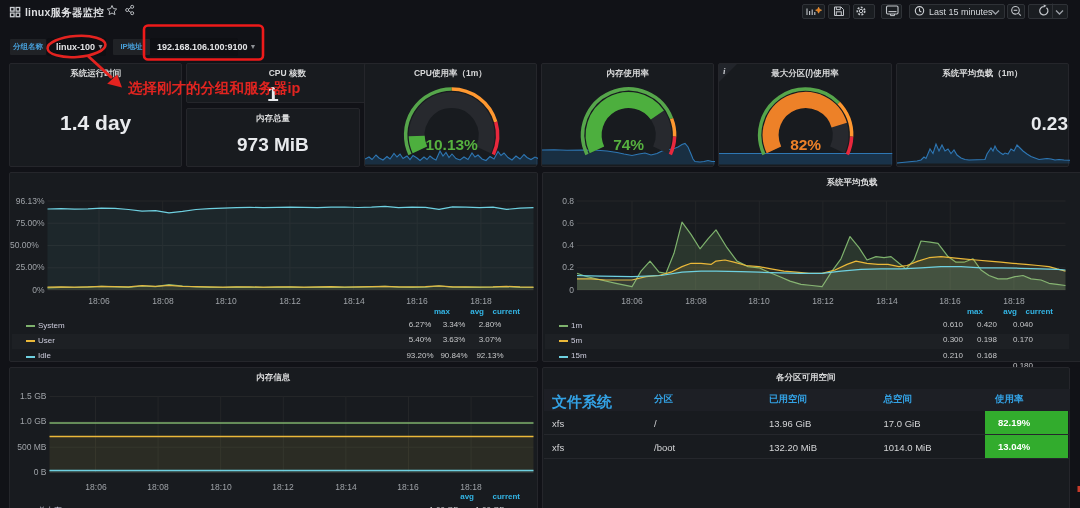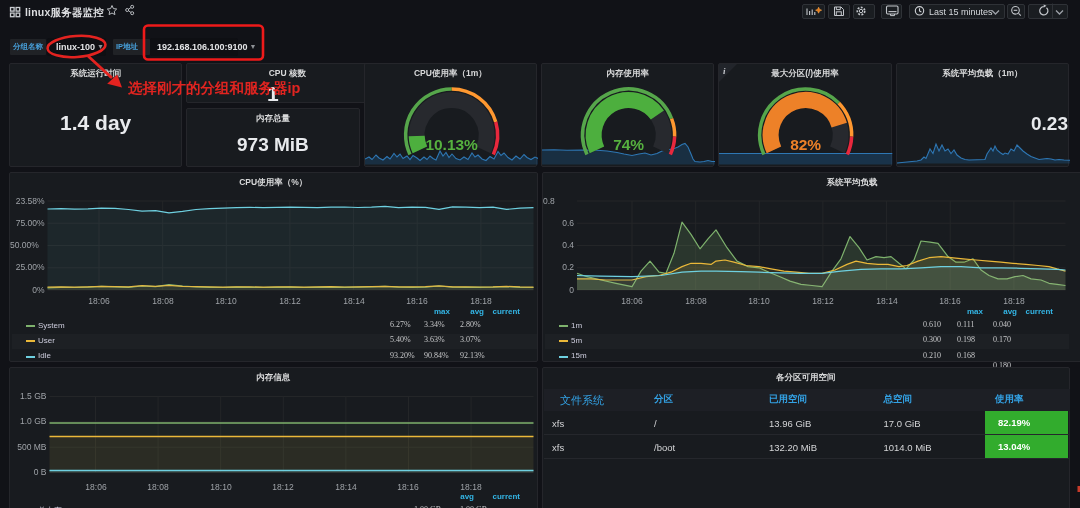--- a/index.html
+++ b/index.html
@@ -5,21 +5,21 @@
 body { width:1080px; height:508px; background:#111217; font-family:"Liberation Sans", sans-serif; position:relative; overflow:hidden; }
 .panel { position:absolute; background:#181b1f; border:1px solid #25262b; border-radius:2px; }
 .ptitle { position:absolute; top:4px; left:0; right:0; text-align:center; font-size:8.5px; font-weight:bold; color:#d8d9da; letter-spacing:0; }
 .chip { position:absolute; top:39px; height:16px; background:#202226; color:#479fd9; font-size:7.5px; font-weight:bold; line-height:16px; padding:0 3px; border-radius:1px; white-space:nowrap; }
 .vval { position:absolute; top:39px; height:16px; color:#e3e4e6; font-size:9px; font-weight:bold; line-height:16px; white-space:nowrap; }
 .caret { display:inline-block; margin-left:2px; color:#8e9196; font-size:7px; vertical-align:1px;}
 .btn { position:absolute; top:3.5px; height:15px; background:#1a1d21; border:1px solid #2f3237; border-radius:2px; }
 .axlabel { position:absolute; font-size:8.5px; color:#9fa3a8; }
 .leghead { position:absolute; font-size:8px; font-weight:bold; color:#33b5e5; }
 .legtext { position:absolute; font-size:8px; color:#ccccdc; }
-.legval { position:absolute; font-size:8px; color:#c7c8ca; text-align:left;font-family:Liberation Serif, serif; }
+.legval { position:absolute; font-size:8px; color:#c7c8ca; text-align:center; }
 </style></head><body>
 
 <svg width="1080" height="30" style="position:absolute;left:0;top:0">
   <g stroke="#c9ccd1" stroke-width="1.3" fill="none">
     <rect x="10.5" y="7.5" width="3.6" height="3.6"></rect>
     <rect x="16.1" y="7.5" width="3.6" height="3.6"></rect>
     <rect x="10.5" y="13.1" width="3.6" height="3.6"></rect>
     <rect x="16.1" y="13.1" width="3.6" height="3.6"></rect>
   </g>
 </svg>
@@ -84,21 +84,21 @@
 <svg width="10" height="8" style="position:absolute;left:991px;top:9px">
     <path d="M 1 1.5 L 4.5 5 L 8 1.5" stroke="#9da1a8" stroke-width="1.3" fill="none"></path>
   </svg>
 <svg width="10" height="8" style="position:absolute;left:1055px;top:9px">
     <path d="M 1 1.5 L 4.5 5 L 8 1.5" stroke="#9da1a8" stroke-width="1.3" fill="none"></path>
   </svg>
 
 <div class="chip" style="left:10px;width:36px;text-align:right">分组名称</div>
 <div style="position:absolute;left:47px;top:38px;width:59px;height:18px;background:#0e0f13;border-radius:2px"></div>
 <div class="vval" style="left:56px;">linux-100<span class="caret">▼</span></div>
-<div class="chip" style="left:113px;width:37px;text-align:left">IP地址</div>
+<div class="chip" style="left:113px;width:37px;text-align:center">IP地址</div>
 <div style="position:absolute;left:150px;top:38px;width:88px;height:18px;background:#0e0f13;border-radius:2px"></div>
 <div class="vval" style="left:157px;">192.168.106.100:9100<span class="caret">▼</span></div>
 
 <div class="panel" style="left:9px;top:63px;width:173.3px;height:103.5px">
     <div class="ptitle">系统运行时间</div>
   </div>
 <div style="position:absolute;left:9px;top:111px;width:173.3px;text-align:center;font-size:21px;font-weight:bold;color:#e8eaed">1.4 day</div>
 <div class="panel" style="left:186.3px;top:63px;width:202px;height:40px">
     <div class="ptitle">CPU 核数</div>
   </div>
@@ -152,42 +152,41 @@
   </div>
 <div class="panel" style="left:895.7px;top:63px;width:173.3px;height:103.5px">
 <svg width="173" height="103.5" style="position:absolute;left:0;top:0">
 <polygon points="0,99.5 0.0,99.0 10.0,98.0 20.0,97.0 24.0,96.0 27.0,93.0 29.0,94.5 33.0,85.0 36.0,89.5 39.0,80.0 42.0,87.0 45.0,81.0 48.0,87.0 51.0,85.0 54.0,89.5 57.0,86.0 60.0,91.0 64.0,94.0 68.0,95.5 72.0,96.0 80.0,95.8 88.0,95.5 90.0,90.0 92.0,87.0 94.0,84.0 96.0,87.0 98.0,82.0 100.0,86.0 103.0,88.5 106.0,90.5 108.0,89.0 111.0,90.0 114.0,85.0 117.0,87.0 120.0,81.0 123.0,84.0 126.0,87.0 130.0,90.0 134.0,92.5 138.0,94.0 142.0,95.5 146.0,95.0 150.0,94.5 154.0,95.0 158.0,96.0 162.0,95.5 167.0,96.0 173.3,96.3 173.3,99.5" fill="rgba(31,120,193,0.22)"></polygon>
 <polyline points="0.0,99.0 10.0,98.0 20.0,97.0 24.0,96.0 27.0,93.0 29.0,94.5 33.0,85.0 36.0,89.5 39.0,80.0 42.0,87.0 45.0,81.0 48.0,87.0 51.0,85.0 54.0,89.5 57.0,86.0 60.0,91.0 64.0,94.0 68.0,95.5 72.0,96.0 80.0,95.8 88.0,95.5 90.0,90.0 92.0,87.0 94.0,84.0 96.0,87.0 98.0,82.0 100.0,86.0 103.0,88.5 106.0,90.5 108.0,89.0 111.0,90.0 114.0,85.0 117.0,87.0 120.0,81.0 123.0,84.0 126.0,87.0 130.0,90.0 134.0,92.5 138.0,94.0 142.0,95.5 146.0,95.0 150.0,94.5 154.0,95.0 158.0,96.0 162.0,95.5 167.0,96.0 173.3,96.3" fill="none" stroke="#2e77b4" stroke-width="1.1"></polyline>
 </svg>
 <div class="ptitle">系统平均负载（1m）</div>
 <div style="position:absolute;top:48.5px;left:0;right:0;text-align:right;font-size:19px;font-weight:bold;color:#e8eaed">0.23</div>
 </div>
 <div class="panel" style="left:9px;top:171.5px;width:528.5px;height:190px">
-    <div class="ptitle">CPU使用率（%）</div>
     <svg width="528.5" height="190" style="position:absolute;left:0;top:0">
       <line x1="37.5" y1="28" x2="523.5" y2="28" stroke="#242628" stroke-width="1"></line>
       <line x1="37.5" y1="50.25" x2="523.5" y2="50.25" stroke="#242628" stroke-width="1"></line>
       <line x1="37.5" y1="72.5" x2="523.5" y2="72.5" stroke="#242628" stroke-width="1"></line>
       <line x1="37.5" y1="94.75" x2="523.5" y2="94.75" stroke="#242628" stroke-width="1"></line>
       <line x1="37.5" y1="117" x2="523.5" y2="117" stroke="#242628" stroke-width="1"></line>
       <line x1="89.0" y1="28" x2="89.0" y2="117" stroke="#242628" stroke-width="1"></line>
       <line x1="152.7" y1="28" x2="152.7" y2="117" stroke="#242628" stroke-width="1"></line>
       <line x1="216.3" y1="28" x2="216.3" y2="117" stroke="#242628" stroke-width="1"></line>
       <line x1="279.9" y1="28" x2="279.9" y2="117" stroke="#242628" stroke-width="1"></line>
       <line x1="343.6" y1="28" x2="343.6" y2="117" stroke="#242628" stroke-width="1"></line>
       <line x1="407.2" y1="28" x2="407.2" y2="117" stroke="#242628" stroke-width="1"></line>
       <line x1="470.9" y1="28" x2="470.9" y2="117" stroke="#242628" stroke-width="1"></line>
       <polygon points="37.5,117.0 37.5,114.8 51.0,114.3 64.5,114.5 78.0,114.2 91.5,113.4 105.0,113.9 118.5,114.3 132.0,113.0 145.5,113.6 159.0,111.7 172.5,113.0 186.0,113.9 199.5,114.3 213.0,114.5 226.5,114.2 240.0,114.3 253.5,114.5 267.0,114.3 280.5,114.2 294.0,114.5 307.5,114.3 321.0,114.1 334.5,114.4 348.0,114.2 361.5,113.9 375.0,113.4 388.5,114.2 402.0,114.3 415.5,114.1 429.0,113.0 442.5,114.2 456.0,114.3 469.5,114.4 483.0,114.2 496.5,113.6 510.0,114.3 523.5,114.5 523.5,117.0" fill="rgba(126,178,109,0.08)"></polygon>
       <polyline points="37.5,114.8 51.0,114.3 64.5,114.5 78.0,114.2 91.5,113.4 105.0,113.9 118.5,114.3 132.0,113.0 145.5,113.6 159.0,111.7 172.5,113.0 186.0,113.9 199.5,114.3 213.0,114.5 226.5,114.2 240.0,114.3 253.5,114.5 267.0,114.3 280.5,114.2 294.0,114.5 307.5,114.3 321.0,114.1 334.5,114.4 348.0,114.2 361.5,113.9 375.0,113.4 388.5,114.2 402.0,114.3 415.5,114.1 429.0,113.0 442.5,114.2 456.0,114.3 469.5,114.4 483.0,114.2 496.5,113.6 510.0,114.3 523.5,114.5" fill="none" stroke="#7eb26d" stroke-width="1.2" stroke-linejoin="round"></polyline>
       <polygon points="37.5,117.0 37.5,114.2 51.0,113.9 64.5,114.1 78.0,113.8 91.5,113.3 105.0,113.6 118.5,113.9 132.0,112.7 145.5,113.4 159.0,112.4 172.5,113.3 186.0,113.6 199.5,113.9 213.0,114.1 226.5,113.8 240.0,113.9 253.5,114.1 267.0,113.9 280.5,113.8 294.0,114.1 307.5,113.9 321.0,113.7 334.5,114.0 348.0,113.9 361.5,113.6 375.0,113.3 388.5,113.8 402.0,113.9 415.5,113.7 429.0,112.9 442.5,113.8 456.0,113.9 469.5,114.0 483.0,113.9 496.5,113.4 510.0,113.9 523.5,114.1 523.5,117.0" fill="rgba(234,184,57,0.08)"></polygon>
       <polyline points="37.5,114.2 51.0,113.9 64.5,114.1 78.0,113.8 91.5,113.3 105.0,113.6 118.5,113.9 132.0,112.7 145.5,113.4 159.0,112.4 172.5,113.3 186.0,113.6 199.5,113.9 213.0,114.1 226.5,113.8 240.0,113.9 253.5,114.1 267.0,113.9 280.5,113.8 294.0,114.1 307.5,113.9 321.0,113.7 334.5,114.0 348.0,113.9 361.5,113.6 375.0,113.3 388.5,113.8 402.0,113.9 415.5,113.7 429.0,112.9 442.5,113.8 456.0,113.9 469.5,114.0 483.0,113.9 496.5,113.4 510.0,113.9 523.5,114.1" fill="none" stroke="#eab839" stroke-width="1.2" stroke-linejoin="round"></polyline>
       <polygon points="37.5,117.0 37.5,36.0 51.0,35.6 64.5,36.2 78.0,35.8 91.5,35.1 105.0,35.3 118.5,36.5 132.0,38.1 145.5,37.6 159.0,39.8 172.5,38.4 186.0,36.5 199.5,35.6 213.0,35.1 226.5,34.7 240.0,34.4 253.5,34.6 267.0,34.3 280.5,34.1 294.0,34.4 307.5,34.6 321.0,34.2 334.5,34.0 348.0,34.5 361.5,34.2 375.0,33.3 388.5,34.6 402.0,34.1 415.5,34.4 429.0,36.3 442.5,33.9 456.0,34.2 469.5,34.6 483.0,34.2 496.5,36.4 510.0,35.1 523.5,34.7 523.5,117.0" fill="rgba(110,208,224,0.065)"></polygon>
       <polyline points="37.5,36.0 51.0,35.6 64.5,36.2 78.0,35.8 91.5,35.1 105.0,35.3 118.5,36.5 132.0,38.1 145.5,37.6 159.0,39.8 172.5,38.4 186.0,36.5 199.5,35.6 213.0,35.1 226.5,34.7 240.0,34.4 253.5,34.6 267.0,34.3 280.5,34.1 294.0,34.4 307.5,34.6 321.0,34.2 334.5,34.0 348.0,34.5 361.5,34.2 375.0,33.3 388.5,34.6 402.0,34.1 415.5,34.4 429.0,36.3 442.5,33.9 456.0,34.2 469.5,34.6 483.0,34.2 496.5,36.4 510.0,35.1 523.5,34.7" fill="none" stroke="#6ed0e0" stroke-width="1.2" stroke-linejoin="round"></polyline>
     </svg>
-    <div class="axlabel" style="left:0;top:23px;width:34.5px;text-align:right">23.58%</div>
+    <div class="axlabel" style="left:0;top:23px;width:34.5px;text-align:right">96.13%</div>
     <div class="axlabel" style="left:0;top:45.25px;width:34.5px;text-align:right">75.00%</div>
     <div class="axlabel" style="left:0;top:67.5px;width:34.5px;">50.00%</div>
     <div class="axlabel" style="left:0;top:89.75px;width:34.5px;text-align:right">25.00%</div>
     <div class="axlabel" style="left:0;top:112px;width:34.5px;text-align:right">0%</div>
     <div class="axlabel" style="left:69px;top:123.5px;width:40px;text-align:center">18:06</div>
     <div class="axlabel" style="left:133px;top:123.5px;width:40px;text-align:center">18:08</div>
     <div class="axlabel" style="left:196px;top:123.5px;width:40px;text-align:center">18:10</div>
     <div class="axlabel" style="left:260px;top:123.5px;width:40px;text-align:center">18:12</div>
     <div class="axlabel" style="left:324px;top:123.5px;width:40px;text-align:center">18:14</div>
     <div class="axlabel" style="left:387px;top:123.5px;width:40px;text-align:center">18:16</div>
@@ -233,41 +232,41 @@
       <line x1="343.6" y1="28" x2="343.6" y2="117" stroke="#242628" stroke-width="1"></line>
       <line x1="407.2" y1="28" x2="407.2" y2="117" stroke="#242628" stroke-width="1"></line>
       <line x1="470.9" y1="28" x2="470.9" y2="117" stroke="#242628" stroke-width="1"></line>
       <polygon points="34.0,117.0 34.0,100.3 44.0,103.7 58.0,107.0 73.0,110.3 89.0,113.7 98.0,98.1 107.0,88.1 116.0,99.2 123.0,100.3 131.0,80.3 139.0,49.1 148.0,61.4 157.0,75.8 165.0,65.8 173.0,56.9 184.0,74.7 194.0,88.1 205.0,93.6 216.0,94.8 226.0,99.2 237.0,103.7 247.0,108.1 258.0,111.4 269.0,112.5 279.0,113.7 289.0,98.1 298.0,85.8 307.0,63.6 316.0,74.7 324.0,87.0 333.0,83.6 341.0,84.7 348.0,83.6 356.0,90.3 363.0,95.9 371.0,87.0 378.0,68.0 387.0,69.2 395.0,70.3 405.0,83.6 413.0,89.2 421.0,89.2 430.0,85.8 438.0,97.0 446.0,102.5 455.0,105.9 464.0,105.9 472.0,103.7 480.0,102.5 488.0,105.9 498.0,107.0 506.0,110.3 514.0,111.4 522.5,112.5 522.5,117.0" fill="rgba(126,178,109,0.18)"></polygon>
       <polyline points="34.0,100.3 44.0,103.7 58.0,107.0 73.0,110.3 89.0,113.7 98.0,98.1 107.0,88.1 116.0,99.2 123.0,100.3 131.0,80.3 139.0,49.1 148.0,61.4 157.0,75.8 165.0,65.8 173.0,56.9 184.0,74.7 194.0,88.1 205.0,93.6 216.0,94.8 226.0,99.2 237.0,103.7 247.0,108.1 258.0,111.4 269.0,112.5 279.0,113.7 289.0,98.1 298.0,85.8 307.0,63.6 316.0,74.7 324.0,87.0 333.0,83.6 341.0,84.7 348.0,83.6 356.0,90.3 363.0,95.9 371.0,87.0 378.0,68.0 387.0,69.2 395.0,70.3 405.0,83.6 413.0,89.2 421.0,89.2 430.0,85.8 438.0,97.0 446.0,102.5 455.0,105.9 464.0,105.9 472.0,103.7 480.0,102.5 488.0,105.9 498.0,107.0 506.0,110.3 514.0,111.4 522.5,112.5" fill="none" stroke="#7eb26d" stroke-width="1.2" stroke-linejoin="round"></polyline>
       <polygon points="34.0,117.0 34.0,105.9 48.0,105.9 63.0,107.0 78.0,107.0 89.0,107.0 103.0,103.7 116.0,102.5 128.0,99.2 139.0,93.6 148.0,90.3 158.0,90.3 168.0,91.4 173.0,88.1 182.0,87.0 191.0,89.2 203.0,92.5 216.0,93.6 228.0,95.9 241.0,98.1 253.0,99.2 266.0,100.3 279.0,100.3 292.0,97.0 304.0,91.4 313.0,88.1 324.0,90.3 335.0,91.4 345.0,91.4 356.0,93.6 364.0,92.5 375.0,88.1 386.0,84.7 398.0,83.6 408.0,84.7 420.0,85.8 433.0,87.0 446.0,88.1 458.0,89.2 470.0,90.3 483.0,91.4 495.0,92.5 506.0,93.6 514.0,95.9 522.5,98.1 522.5,117.0" fill="rgba(234,184,57,0.12)"></polygon>
       <polyline points="34.0,105.9 48.0,105.9 63.0,107.0 78.0,107.0 89.0,107.0 103.0,103.7 116.0,102.5 128.0,99.2 139.0,93.6 148.0,90.3 158.0,90.3 168.0,91.4 173.0,88.1 182.0,87.0 191.0,89.2 203.0,92.5 216.0,93.6 228.0,95.9 241.0,98.1 253.0,99.2 266.0,100.3 279.0,100.3 292.0,97.0 304.0,91.4 313.0,88.1 324.0,90.3 335.0,91.4 345.0,91.4 356.0,93.6 364.0,92.5 375.0,88.1 386.0,84.7 398.0,83.6 408.0,84.7 420.0,85.8 433.0,87.0 446.0,88.1 458.0,89.2 470.0,90.3 483.0,91.4 495.0,92.5 506.0,93.6 514.0,95.9 522.5,98.1" fill="none" stroke="#eab839" stroke-width="1.2" stroke-linejoin="round"></polyline>
       <polygon points="34.0,117.0 34.0,102.5 58.0,103.1 89.0,103.7 118.0,102.5 139.0,99.2 158.0,98.1 173.0,98.1 198.0,98.6 216.0,99.2 238.0,99.8 258.0,100.3 279.0,100.3 298.0,98.1 318.0,96.4 338.0,95.9 358.0,95.9 378.0,94.8 398.0,93.6 418.0,93.6 438.0,94.8 458.0,94.8 478.0,95.3 498.0,95.9 514.0,96.4 522.5,97.0 522.5,117.0" fill="rgba(110,208,224,0.10)"></polygon>
       <polyline points="34.0,102.5 58.0,103.1 89.0,103.7 118.0,102.5 139.0,99.2 158.0,98.1 173.0,98.1 198.0,98.6 216.0,99.2 238.0,99.8 258.0,100.3 279.0,100.3 298.0,98.1 318.0,96.4 338.0,95.9 358.0,95.9 378.0,94.8 398.0,93.6 418.0,93.6 438.0,94.8 458.0,94.8 478.0,95.3 498.0,95.9 514.0,96.4 522.5,97.0" fill="none" stroke="#6ed0e0" stroke-width="1.2" stroke-linejoin="round"></polyline>
     </svg>
-    <div class="axlabel" style="left:0;top:23px;width:31px;">0.8</div>
+    <div class="axlabel" style="left:0;top:23px;width:31px;text-align:right">0.8</div>
     <div class="axlabel" style="left:0;top:45.25px;width:31px;text-align:right">0.6</div>
     <div class="axlabel" style="left:0;top:67.5px;width:31px;text-align:right">0.4</div>
     <div class="axlabel" style="left:0;top:89.75px;width:31px;text-align:right">0.2</div>
     <div class="axlabel" style="left:0;top:112px;width:31px;text-align:right">0</div>
     <div class="axlabel" style="left:69px;top:123.5px;width:40px;text-align:center">18:06</div>
     <div class="axlabel" style="left:133px;top:123.5px;width:40px;text-align:center">18:08</div>
     <div class="axlabel" style="left:196px;top:123.5px;width:40px;text-align:center">18:10</div>
     <div class="axlabel" style="left:260px;top:123.5px;width:40px;text-align:center">18:12</div>
     <div class="axlabel" style="left:324px;top:123.5px;width:40px;text-align:center">18:14</div>
     <div class="axlabel" style="left:387px;top:123.5px;width:40px;text-align:center">18:16</div>
     <div class="axlabel" style="left:451px;top:123.5px;width:40px;text-align:center">18:18</div>
     <div class="leghead" style="left:390px;top:134.5px;width:50px;text-align:right">max</div>
     <div class="leghead" style="left:424px;top:134.5px;width:50px;text-align:right">avg</div>
     <div class="leghead" style="left:460px;top:134.5px;width:50px;text-align:right">current</div>
     <svg width="12" height="10" style="position:absolute;left:15px;top:148.5px">
       <line x1="1" y1="5" x2="10" y2="5" stroke="#7eb26d" stroke-width="2"></line>
     </svg>
     <div class="legtext" style="left:28px;top:148.0px">1m</div>
     <div class="legval" style="left:380px;top:147.5px;width:60px">0.610</div>
-    <div class="legval" style="left:414px;top:147.5px;width:60px">0.111</div>
+    <div class="legval" style="left:414px;top:147.5px;width:60px">0.420</div>
     <div class="legval" style="left:450px;top:147.5px;width:60px">0.040</div>
     <div style="position:absolute;left:2px;top:161.3px;width:523.5px;height:15.3px;background:rgba(255,255,255,0.025)"></div>
     <svg width="12" height="10" style="position:absolute;left:15px;top:163.8px">
       <line x1="1" y1="5" x2="10" y2="5" stroke="#eab839" stroke-width="2"></line>
     </svg>
     <div class="legtext" style="left:28px;top:163.3px">5m</div>
     <div class="legval" style="left:380px;top:162.8px;width:60px">0.300</div>
     <div class="legval" style="left:414px;top:162.8px;width:60px">0.198</div>
     <div class="legval" style="left:450px;top:162.8px;width:60px">0.170</div>
     <svg width="12" height="10" style="position:absolute;left:15px;top:179.1px">
@@ -315,21 +314,21 @@
     <svg width="14" height="10" style="position:absolute;left:15px;top:138px">
       <line x1="1" y1="5" x2="12" y2="5" stroke="#7eb26d" stroke-width="2"></line>
     </svg>
     <div class="legtext" style="left:28px;top:137px">总内存</div>
     <div class="legval" style="left:404px;top:137px;width:60px">1.00 GB</div>
     <div class="legval" style="left:450px;top:137px;width:60px">1.00 GB</div>
   </div>
 <div class="panel" style="left:542px;top:366.5px;width:527.5px;height:190px">
     <div class="ptitle">各分区可用空间</div>
     <div style="position:absolute;left:1px;top:21.5px;width:525.5px;height:21.5px;background:#1d1f25"></div>
-    <div style="position:absolute;left:17px;top:25px;font-size:11px;font-weight:normal;color:#33a2e5">文件系统</div>
+    <div style="position:absolute;left:9px;top:25px;font-size:15px;font-weight:bold;color:#33a2e5">文件系统</div>
     <div style="position:absolute;left:111px;top:25px;font-size:9.5px;font-weight:bold;color:#33a2e5">分区</div>
     <div style="position:absolute;left:226px;top:25px;font-size:9.5px;font-weight:bold;color:#33a2e5">已用空间</div>
     <div style="position:absolute;left:340.5px;top:25px;font-size:9.5px;font-weight:bold;color:#33a2e5">总空间</div>
     <div style="position:absolute;left:452px;top:25px;font-size:9.5px;font-weight:bold;color:#33a2e5">使用率</div>
     <div style="position:absolute;left:9px;top:50.0px;font-size:9.5px;color:#d4d5d7">xfs</div>
     <div style="position:absolute;left:111px;top:50.0px;font-size:9.5px;color:#d4d5d7">/</div>
     <div style="position:absolute;left:226px;top:50.0px;font-size:9.5px;color:#d4d5d7">13.96 GiB</div>
     <div style="position:absolute;left:340.5px;top:50.0px;font-size:9.5px;color:#d4d5d7">17.0 GiB</div>
     <div style="position:absolute;left:442px;top:43.5px;width:82.5px;height:23px;background:#32ac2d;color:#fff;font-size:9.5px;font-weight:bold;line-height:23px;padding-left:13px">82.19%</div>
     <div style="position:absolute;left:1px;top:66.7px;width:525.5px;height:1px;background:#25272c"></div>

